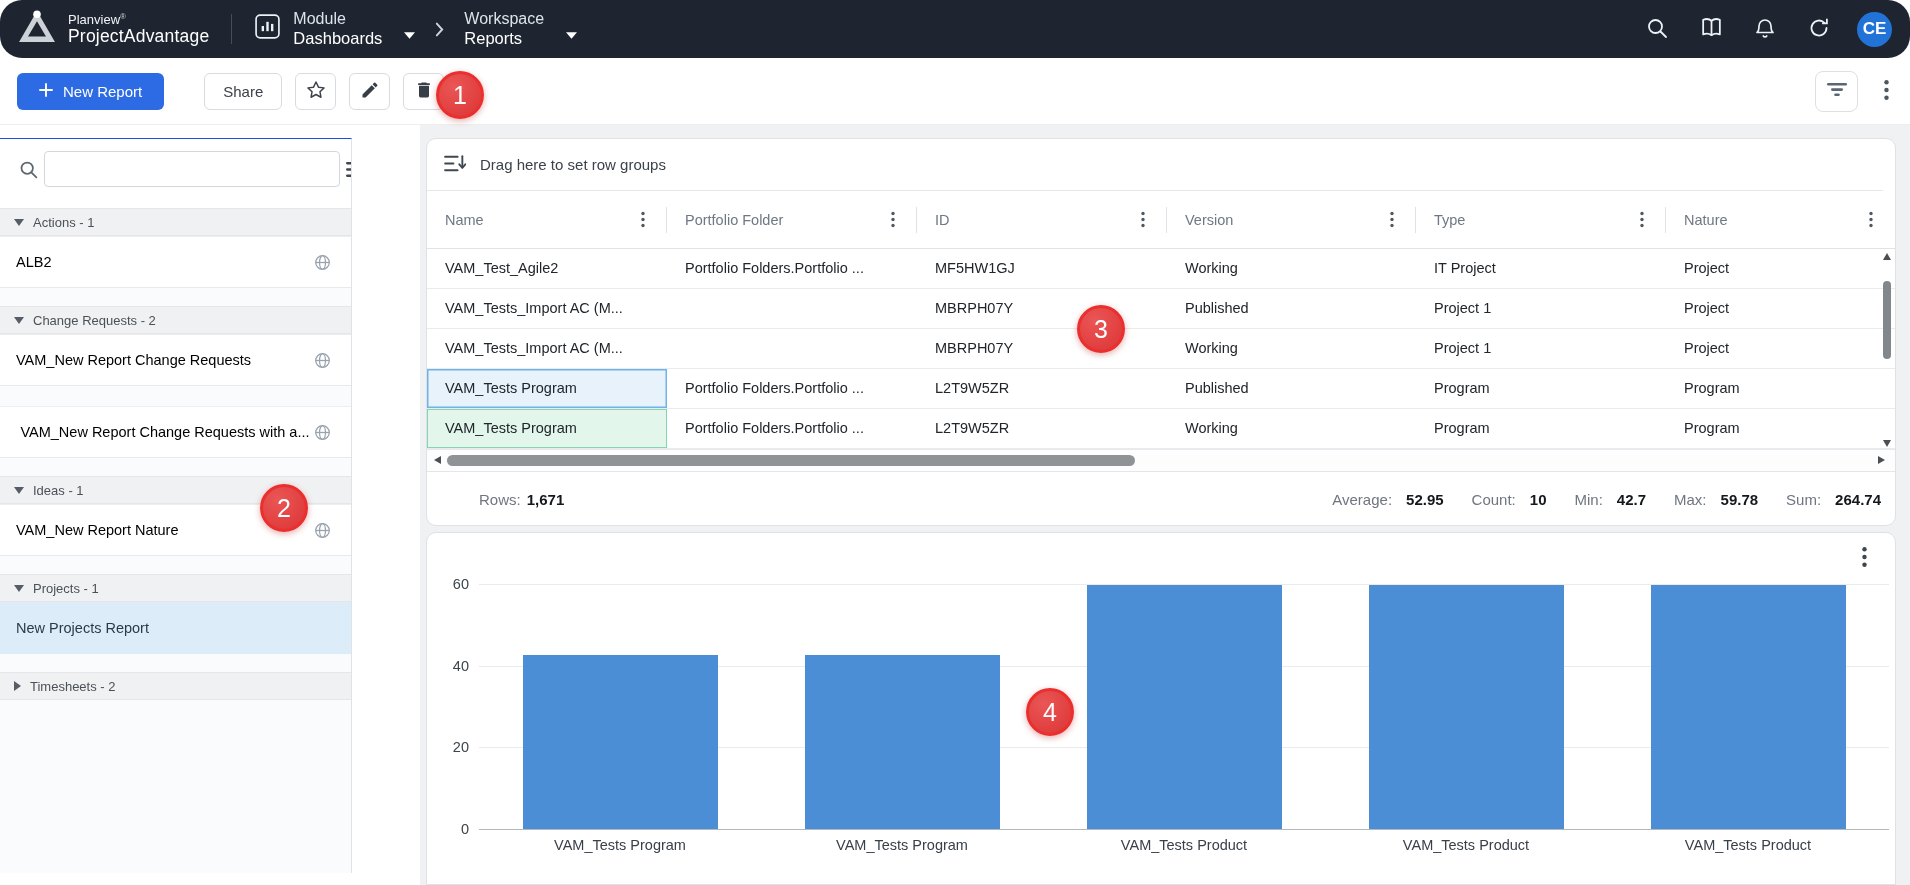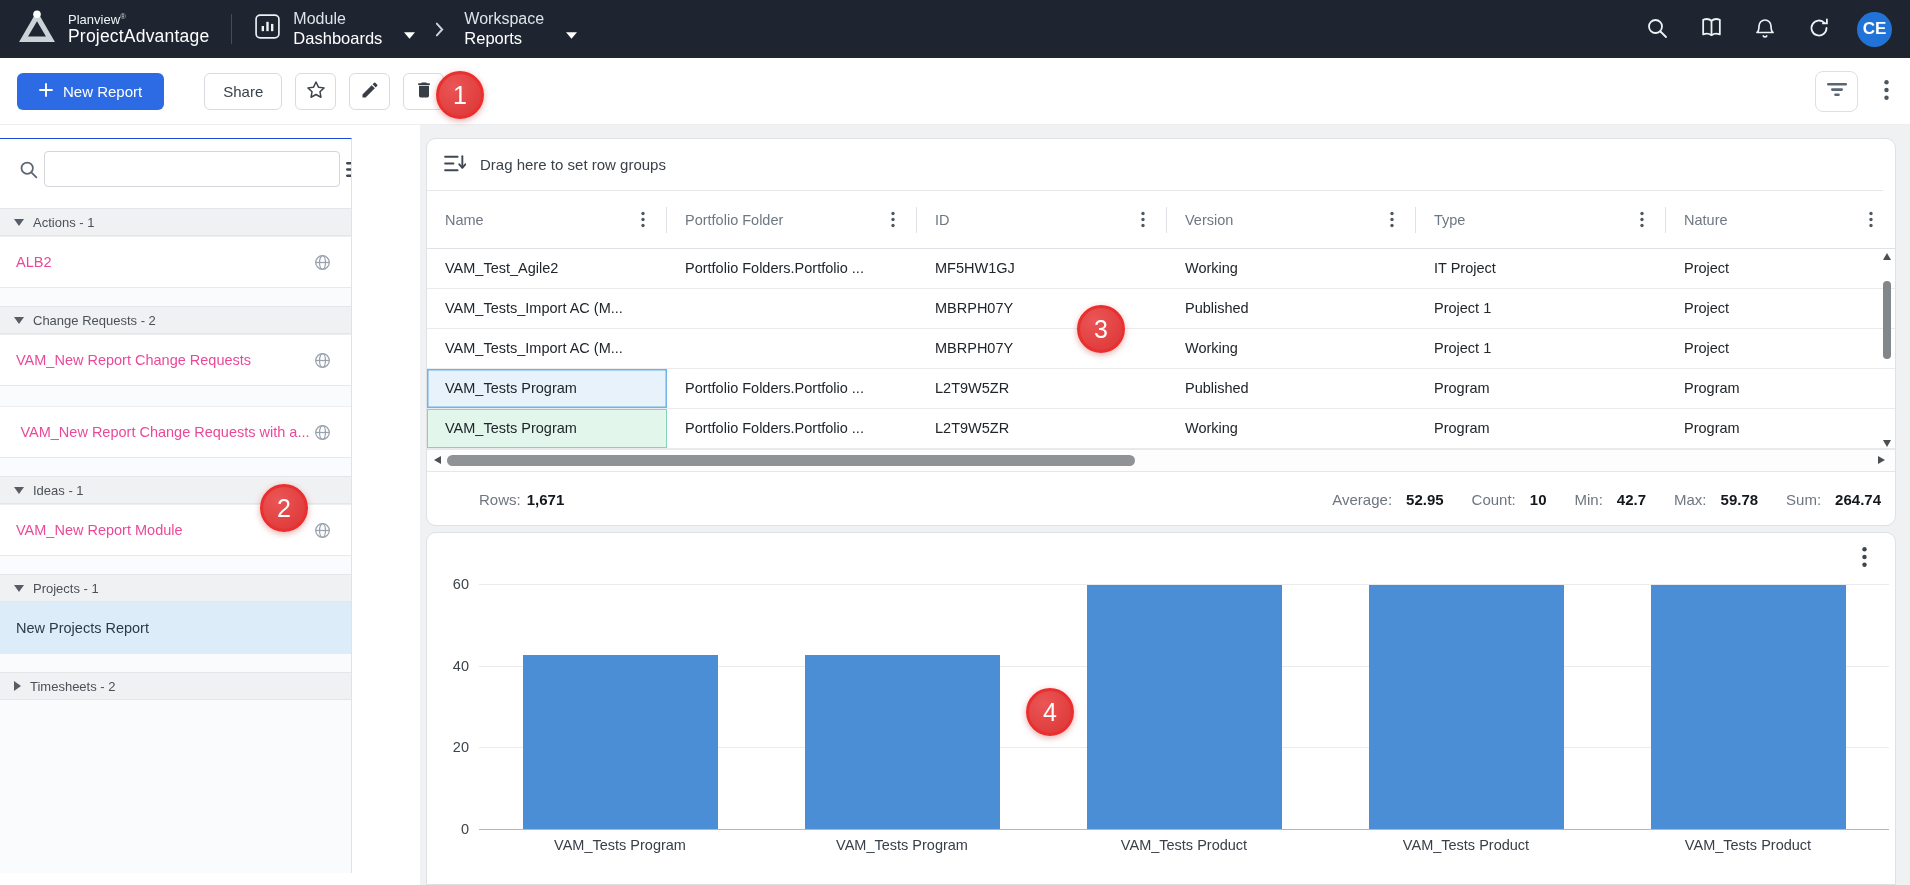--- a/index.html
+++ b/index.html
@@ -2,21 +2,21 @@
 <html><head>
 <meta charset="utf-8">
 <style>
   * { box-sizing: border-box; margin: 0; padding: 0; }
   html,body { width:1910px; height:885px; overflow:hidden; background:#fff;
     font-family:"Liberation Sans", sans-serif; }
   body { position:relative; }
 
   
   .topbar { position:absolute; left:0; top:0; width:1910px; height:58px;
-    background:#1e2531; display:flex; align-items:center; padding:4px 18px; z-index:5; }
+    background:#1e2531; display:flex; align-items:center; padding:4px 18px; z-index:5;border-radius:22px; }
   .brand { display:flex; align-items:center; gap:12px; }
   .brand-text { line-height:1.05; }
   .brand-l1 { font-size:13px; color:#f2f4f7; }
   .brand-reg { font-size:8px; vertical-align:super; color:#cfd4da; }
   .brand-l2 { font-size:17.5px; color:#ffffff; letter-spacing:.2px; }
   .tb-divider { width:1px; height:30px; background:#454d5a; margin:0 22px; }
   .nav-item { display:flex; align-items:center; gap:12px; cursor:pointer; }
   .nav-texts { line-height:1.15; }
   .nav-small { font-size:16px; color:#dfe3e9; }
   .nav-big { font-size:16.5px; color:#fff; }
@@ -59,21 +59,21 @@
     border-bottom:1px solid #e4e6e9; display:flex; align-items:center; gap:9px;
     padding-left:14px; font-size:13px; color:#4b5158; cursor:pointer; }
   .sb-section-header + .sb-section-header,
   .sb-item + .sb-section-header { margin-top:18px; }
   .sb-tri-down { width:0; height:0; border-left:5.5px solid transparent;
     border-right:5.5px solid transparent; border-top:7px solid #565d66; }
   .sb-tri-right { width:0; height:0; border-top:5.5px solid transparent;
     border-bottom:5.5px solid transparent; border-left:7px solid #565d66; }
   .sb-item { height:52px; background:#fff; border-top:1px solid #eceef0;
     border-bottom:1px solid #e7e9eb; display:flex; align-items:center;
-    padding:0 20px 0 16px; font-size:14.5px; color:#ec4899; cursor:pointer; }
+    padding:0 20px 0 16px; font-size:14.5px; color:#000000; cursor:pointer; }
   .sb-item + .sb-item { margin-top:20px;text-align:center; }
   .sb-item .lbl { flex:1; white-space:nowrap; overflow:hidden; text-overflow:ellipsis; }
   .sb-item.selected { background:#dcedf9; border-color:#dcedf9; color:#2c3a47; }
 
   
   .main { position:absolute; left:420px; top:125px; right:0; bottom:0; background:#eff1f3; }
 
   .grid-card { position:absolute; left:6px; top:13px; width:1470px; height:388px;
     background:#fff; border:1px solid #dfe1e5; border-radius:10px; overflow:hidden; }
   .drag-row { position:absolute; left:0; top:0; right:12px; height:52px;
@@ -319,21 +319,21 @@
           <circle cx="8" cy="8" r="6.4"></circle>
           <ellipse cx="8" cy="8" rx="2.8" ry="6.4"></ellipse>
           <path d="M1.8 8h12.4"></path>
         </svg>
       </div>
       <div class="sb-section-header">
         <span class="sb-tri-down"></span>
         <span>Ideas - 1</span>
       </div>
       <div class="sb-item">
-        <span class="lbl">VAM_New Report Module</span>
+        <span class="lbl">VAM_New Report Nature</span>
         <svg width="17" height="17" viewBox="0 0 16 16" fill="none" stroke="#9aa3ad" stroke-width="1.2">
           <circle cx="8" cy="8" r="6.4"></circle>
           <ellipse cx="8" cy="8" rx="2.8" ry="6.4"></ellipse>
           <path d="M1.8 8h12.4"></path>
         </svg>
       </div>
       <div class="sb-section-header">
         <span class="sb-tri-down"></span>
         <span>Projects - 1</span>
       </div>

